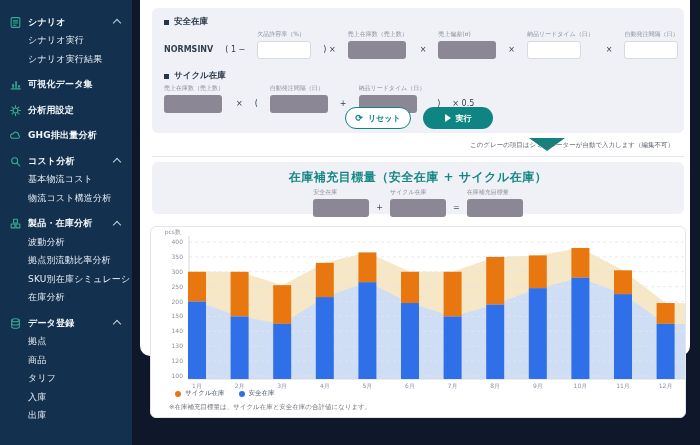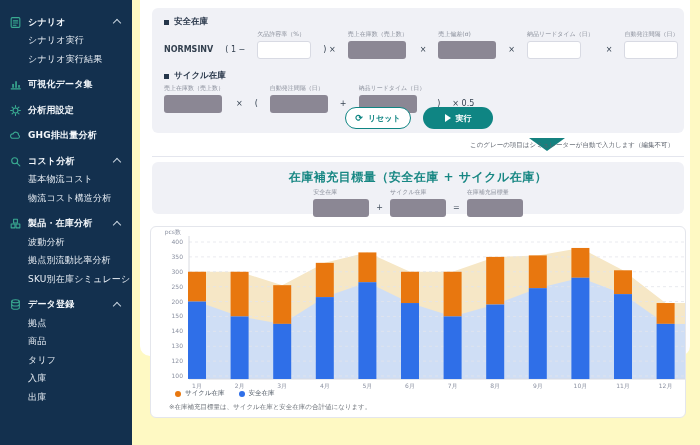--- a/index.html
+++ b/index.html
@@ -1,17 +1,17 @@
 <!DOCTYPE html>
 <html><head>
 <meta charset="utf-8">
 <style>
   html,body{margin:0;padding:0;}
   body{font-family:"DejaVu Sans","Liberation Sans",sans-serif;background:#e8eaee;}
-  #app{position:relative;width:700px;height:445px;background:#fef9c3;overflow:hidden;}
+  #app{position:relative;width:700px;height:445px;background:#0f172a;overflow:hidden;}
 
   
   #sidebar{position:absolute;left:0;top:0;width:132px;height:445px;background:#13304e;overflow:hidden;}
   .sb-list{display:flex;flex-direction:column;padding-top:13px;}
   .sb-item{display:flex;align-items:center;height:18.5px;color:#e8eef5;font-size:9px;cursor:pointer;position:relative;}
   .sb-item.section{font-weight:bold;color:#f2f6fa;margin-top:7px;}
   .sb-item.section:first-child{margin-top:0;}
   .sb-icon{position:absolute;left:9px;width:13px;height:13px;display:flex;align-items:center;justify-content:center;}
   .sb-label{margin-left:28px;white-space:nowrap;letter-spacing:.2px;}
   .sb-chev{position:absolute;right:12px;top:7px;width:5px;height:5px;border-left:1.4px solid #c6d2de;border-top:1.4px solid #c6d2de;transform:rotate(45deg);}
@@ -138,20 +138,23 @@
           <span class="sb-chev"></span>
         </div>
         <div class="sb-item">
           <span class="sb-label">波動分析</span>
         </div>
         <div class="sb-item">
           <span class="sb-label">拠点別流動比率分析</span>
         </div>
         <div class="sb-item">
           <span class="sb-label">SKU別在庫シミュレーション</span>
+        </div>
+        <div class="sb-item">
+          <span class="sb-label">在庫分析</span>
         </div>
         <div class="sb-item section">
           <span class="sb-icon">
             <svg width="13" height="13" viewBox="0 0 24 24">
               <ellipse cx="12" cy="6" rx="7" ry="2.8" fill="none" stroke="#3aab92" stroke-width="2" stroke-linecap="round" stroke-linejoin="round"></ellipse>
               <path d="M5 6v12c0 1.6 3.1 2.9 7 2.9s7-1.3 7-2.9V6" fill="none" stroke="#3aab92" stroke-width="2" stroke-linecap="round" stroke-linejoin="round"></path>
               <path d="M5 12c0 1.6 3.1 2.9 7 2.9s7-1.3 7-2.9" fill="none" stroke="#3aab92" stroke-width="2" stroke-linecap="round" stroke-linejoin="round"></path>
             </svg>
           </span>
           <span class="sb-label">データ登録</span>

